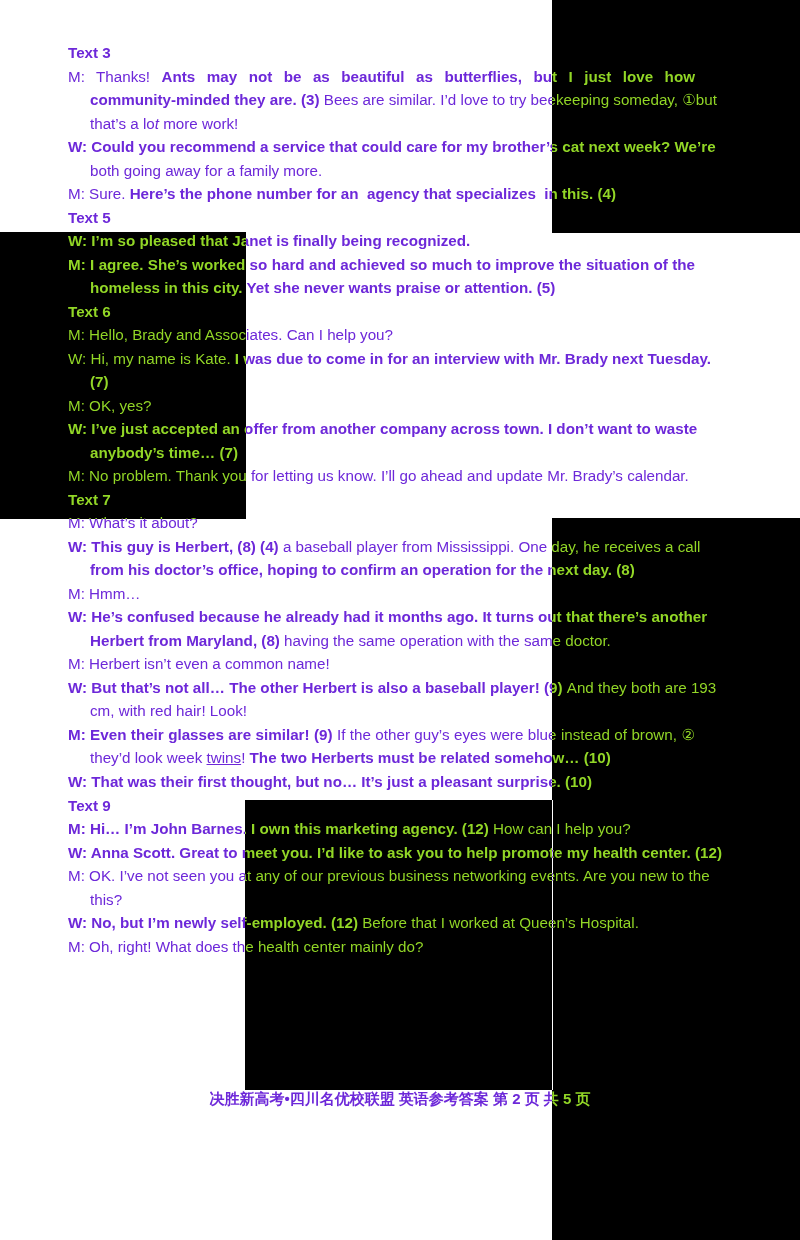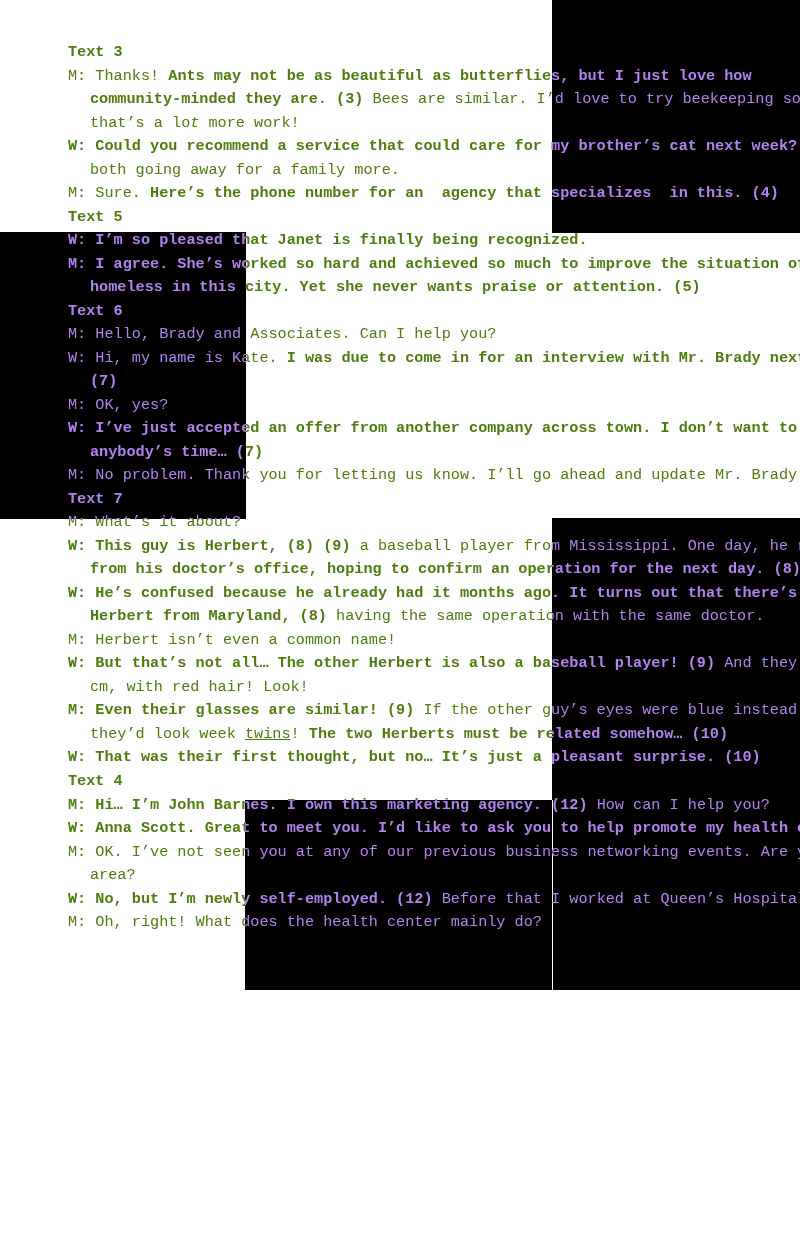--- a/index.html
+++ b/index.html
@@ -1,20 +1,20 @@
 <!DOCTYPE html>
 <html><head>
 <meta charset="utf-8">
 <title>Transcript Page</title>
 <style>
   html,body{margin:0;padding:0;background:#ffffff;}
   .page{
-    position:relative;width:800px;height:990px;background:#ffffff;
-    overflow:hidden;isolation:isolate;color:#4d7c0f;
-    font-family:Liberation Mono, monospace;
+    position:relative;width:800px;height:1240px;background:#ffffff;
+    overflow:hidden;isolation:isolate;color:#6d28d9;
+    font-family:Liberation Sans, sans-serif;
   }
   .doc{position:absolute;top:41px;left:68px;width:627px;}
   .line{
     height:23.53px;line-height:23.53px;font-size:15.2px;
     white-space:nowrap;
   }
   .line.cont{padding-left:22px;}
   .line.just{text-align:justify;text-align-last:justify;}
   .line.heading{font-weight:bold;}
   .seg.b{font-weight:bold;}
@@ -48,35 +48,36 @@
       <div class="line heading"><span class="seg">Text 6</span></div>
       <div class="line"><span class="seg">M: Hello, Brady and Associates. Can I help you?</span></div>
       <div class="line just"><span class="seg">W: Hi, my name is Kate. </span><span class="seg b">I was due to come in for an interview with Mr. Brady next Tuesday.</span></div>
       <div class="line cont"><span class="seg b">(7)</span></div>
       <div class="line"><span class="seg">M: OK, yes?</span></div>
       <div class="line just"><span class="seg b">W: I’ve just accepted an offer from another company across town. I don’t want to waste</span></div>
       <div class="line cont"><span class="seg b">anybody’s time… (7)</span></div>
       <div class="line"><span class="seg">M: No problem. Thank you for letting us know. I’ll go ahead and update Mr. Brady’s calendar.</span></div>
       <div class="line heading"><span class="seg">Text 7</span></div>
       <div class="line"><span class="seg">M: What’s it about?</span></div>
-      <div class="line just"><span class="seg b">W: This guy is Herbert, (8) (9) </span><span class="seg">a baseball player from Mississippi. One day, he receives a call</span></div>
+      <div class="line just"><span class="seg b">W: This guy is Herbert, (8) (4) </span><span class="seg">a baseball player from Mississippi. One day, he receives a call</span></div>
       <div class="line cont"><span class="seg b">from his doctor’s office, hoping to confirm an operation for the next day. (8)</span></div>
+      <div class="line"><span class="seg">M: Hmm…</span></div>
       <div class="line just"><span class="seg b">W: He’s confused because he already had it months ago. It turns out that there’s another</span></div>
       <div class="line cont"><span class="seg b">Herbert from Maryland, (8) </span><span class="seg">having the same operation with the same doctor.</span></div>
       <div class="line"><span class="seg">M: Herbert isn’t even a common name!</span></div>
       <div class="line just"><span class="seg b">W: But that’s not all… The other Herbert is also a baseball player! (9) </span><span class="seg">And they both are 193</span></div>
       <div class="line cont"><span class="seg">cm, with red hair! Look!</span></div>
       <div class="line just"><span class="seg b">M: Even their glasses are similar! (9) </span><span class="seg">If the other guy’s eyes were blue instead of brown, ②</span></div>
       <div class="line cont"><span class="seg">they’d look week </span><span class="seg u">twins</span><span class="seg">! </span><span class="seg b">The two Herberts must be related somehow… (10)</span></div>
       <div class="line"><span class="seg b">W: That was their first thought, but no… It’s just a pleasant surprise. (10)</span></div>
-      <div class="line heading"><span class="seg">Text 4</span></div>
+      <div class="line heading"><span class="seg">Text 9</span></div>
       <div class="line"><span class="seg b">M: Hi… I’m John Barnes. I own this marketing agency. (12) </span><span class="seg">How can I help you?</span></div>
       <div class="line"><span class="seg b">W: Anna Scott. Great to meet you. I’d like to ask you to help promote my health center. (12)</span></div>
       <div class="line just"><span class="seg">M: OK. I’ve not seen you at any of our previous business networking events. Are you new to the</span></div>
-      <div class="line cont"><span class="seg">area?</span></div>
+      <div class="line cont"><span class="seg">this?</span></div>
       <div class="line"><span class="seg b">W: No, but I’m newly self-employed. (12) </span><span class="seg">Before that I worked at Queen’s Hospital.</span></div>
       <div class="line"><span class="seg">M: Oh, right! What does the health center mainly do?</span></div>
     </div>
   <div class="footer">决胜新高考•四川名优校联盟 英语参考答案 第 2 页 共 5 页</div>
   <div>
       <div class="invert" style="left: 552px; top: 0px; width: 248px; height: 233px;"></div>
       <div class="invert" style="left: 0px; top: 232px; width: 246px; height: 287px;"></div>
       <div class="invert" style="left: 552px; top: 518px; width: 248px; height: 722px;"></div>
       <div class="invert" style="left: 245px; top: 800px; width: 308px; height: 290px;"></div>
     </div>

